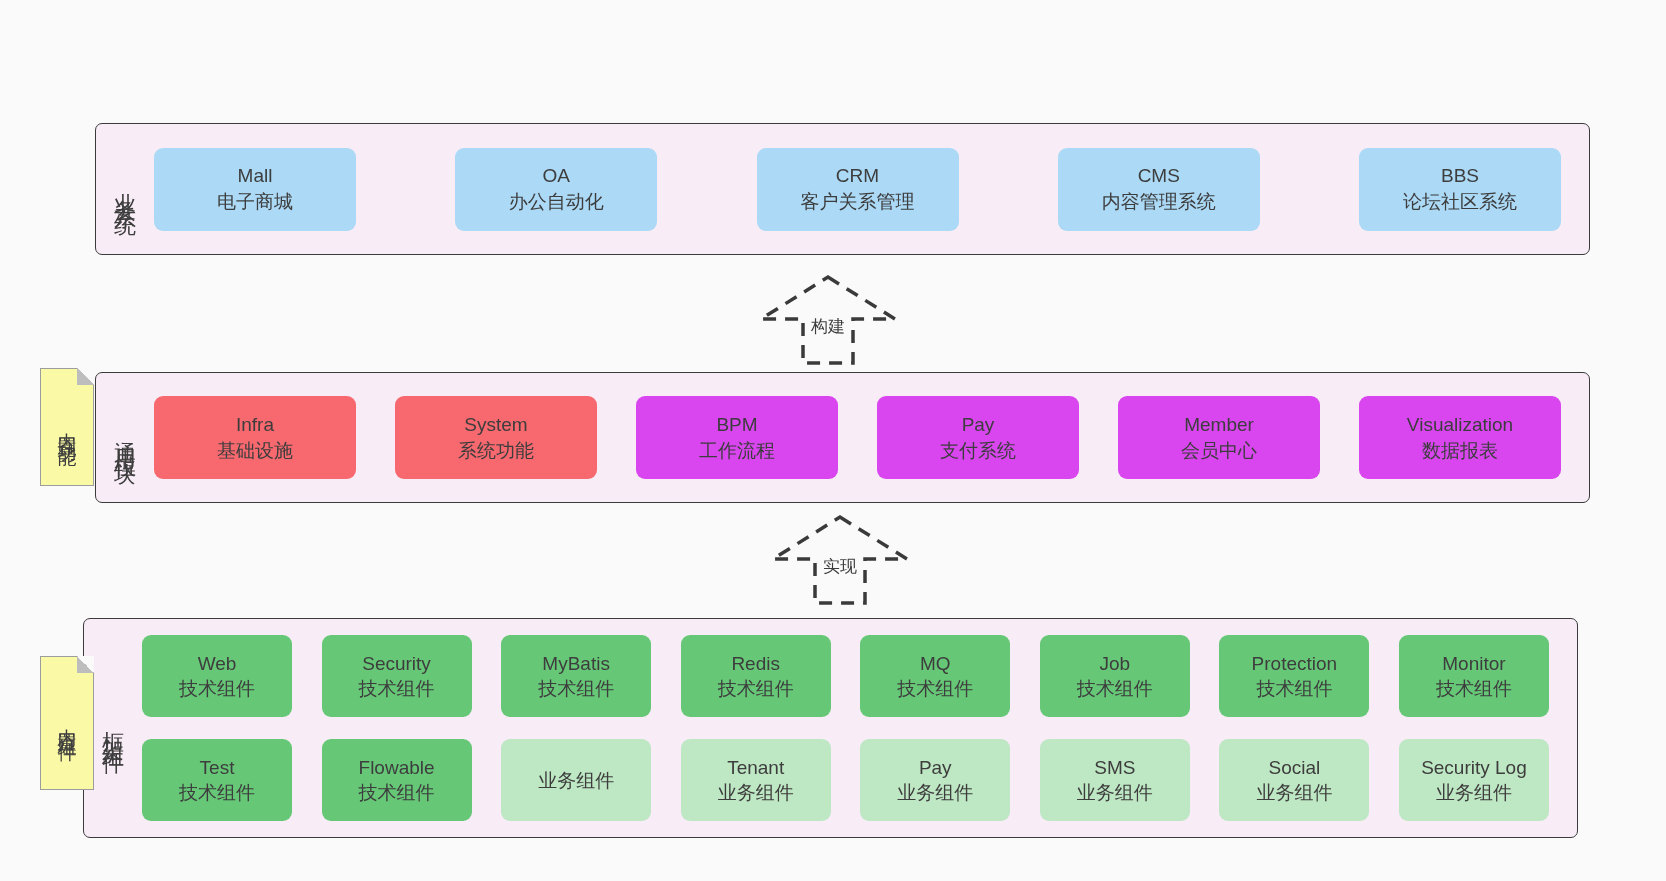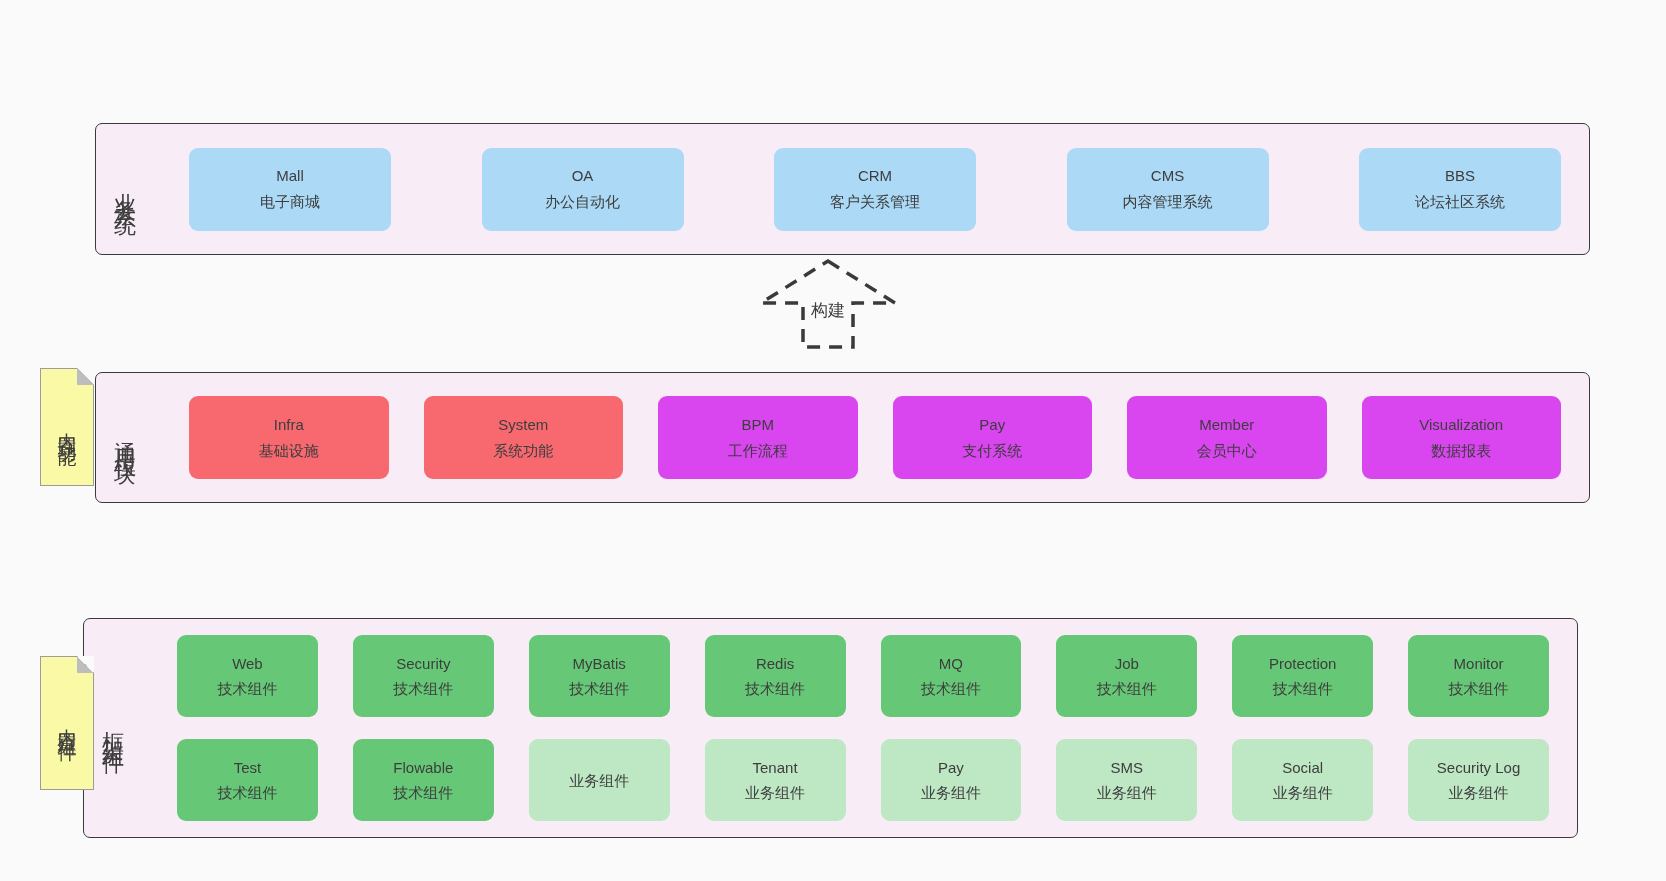--- a/index.html
+++ b/index.html
@@ -17,41 +17,41 @@
     display:flex; align-items:center; justify-content:center;
     writing-mode:vertical-rl; text-orientation:upright;
     font-size:22px; letter-spacing:7px; color:#3d3d3d; }
 
   .boxes { position:absolute; left:58px; right:28px; top:0; bottom:0;
     display:flex; flex-direction:column; justify-content:center; gap:22px; }
   .row { display:flex; justify-content:space-between; }
 
   .box { border-radius:9px; display:flex; flex-direction:column;
     align-items:center; justify-content:center; text-align:center;
-    font-size:15px; line-height:26px; color:#3d3d3d; box-sizing:border-box; padding:2px 6px;margin-left:35px; }
+    font-size:19px; line-height:26px; color:#3d3d3d; box-sizing:border-box; padding:2px 6px; }
   .w6 { width:202px; height:83px; }
   .w8 { width:150px; height:82px; line-height:25px; }
   .blue   { background:#abd9f6; }
   .red    { background:#f7686f; }
   .pink   { background:#d946ef; }
   .green  { background:#66c877; }
   .lgreen { background:#bee7c3; }
 
   .sticky { position:absolute; width:54px; background:#faf9a6;
     border:1px solid #9c9c9c; box-sizing:border-box; z-index:3;
     display:flex; align-items:center; justify-content:center; }
   #sticky1 { left:40px; top:368px; height:118px; }
   #sticky2 { left:40px; top:656px; height:134px; }
   .fold { position:absolute; top:-1px; right:-1px; width:17px; height:17px;
     background:linear-gradient(225deg,#fafafa 0 50%,#bdbdbd 50% 100%); }
   .stext { writing-mode:vertical-rl; text-orientation:upright;
     font-size:19px; letter-spacing:5px; color:#3d3d3d; }
 
   .arrow { position:absolute; width:140px; height:92px; }
-  #arrow1 { left:758px; top:258px; }
+  #arrow1 { left:758px; top:274px; }
   #arrow2 { left:770px; top:514px; }
   .arrow svg { position:absolute; left:0; top:0; }
   .arrow-label { position:absolute; left:50%; top:45%; transform:translateX(-50%);
     font-size:17px; white-space:nowrap; color:#3d3d3d; }
 </style>
 </head>
 <body>
 
 <div class="canvas">
 
@@ -120,20 +120,26 @@
           <div>会员中心</div>
         </div>
         <div class="box w6 pink">
           <div>Visualization</div>
           <div>数据报表</div>
         </div>
       </div>
     </div>
   </section>
 
+  <div class="arrow" id="arrow2">
+    <svg width="140" height="92" viewBox="0 0 140 92">
+      <polygon points="70,3 137,45 95,45 95,89 45,89 45,45 3,45" fill="none" stroke="#3a3a3a" stroke-width="3.5" stroke-dasharray="13 9"></polygon>
+    </svg>
+    <div class="arrow-label">实现</div>
+  </div>
 
   <div class="sticky" id="sticky2">
     <div class="fold"></div>
     <div class="stext">内置组件</div>
   </div>
 
   <section class="panel" id="panel3">
     <div class="vlabel">框架组件</div>
     <div class="boxes">
       <div class="row">

